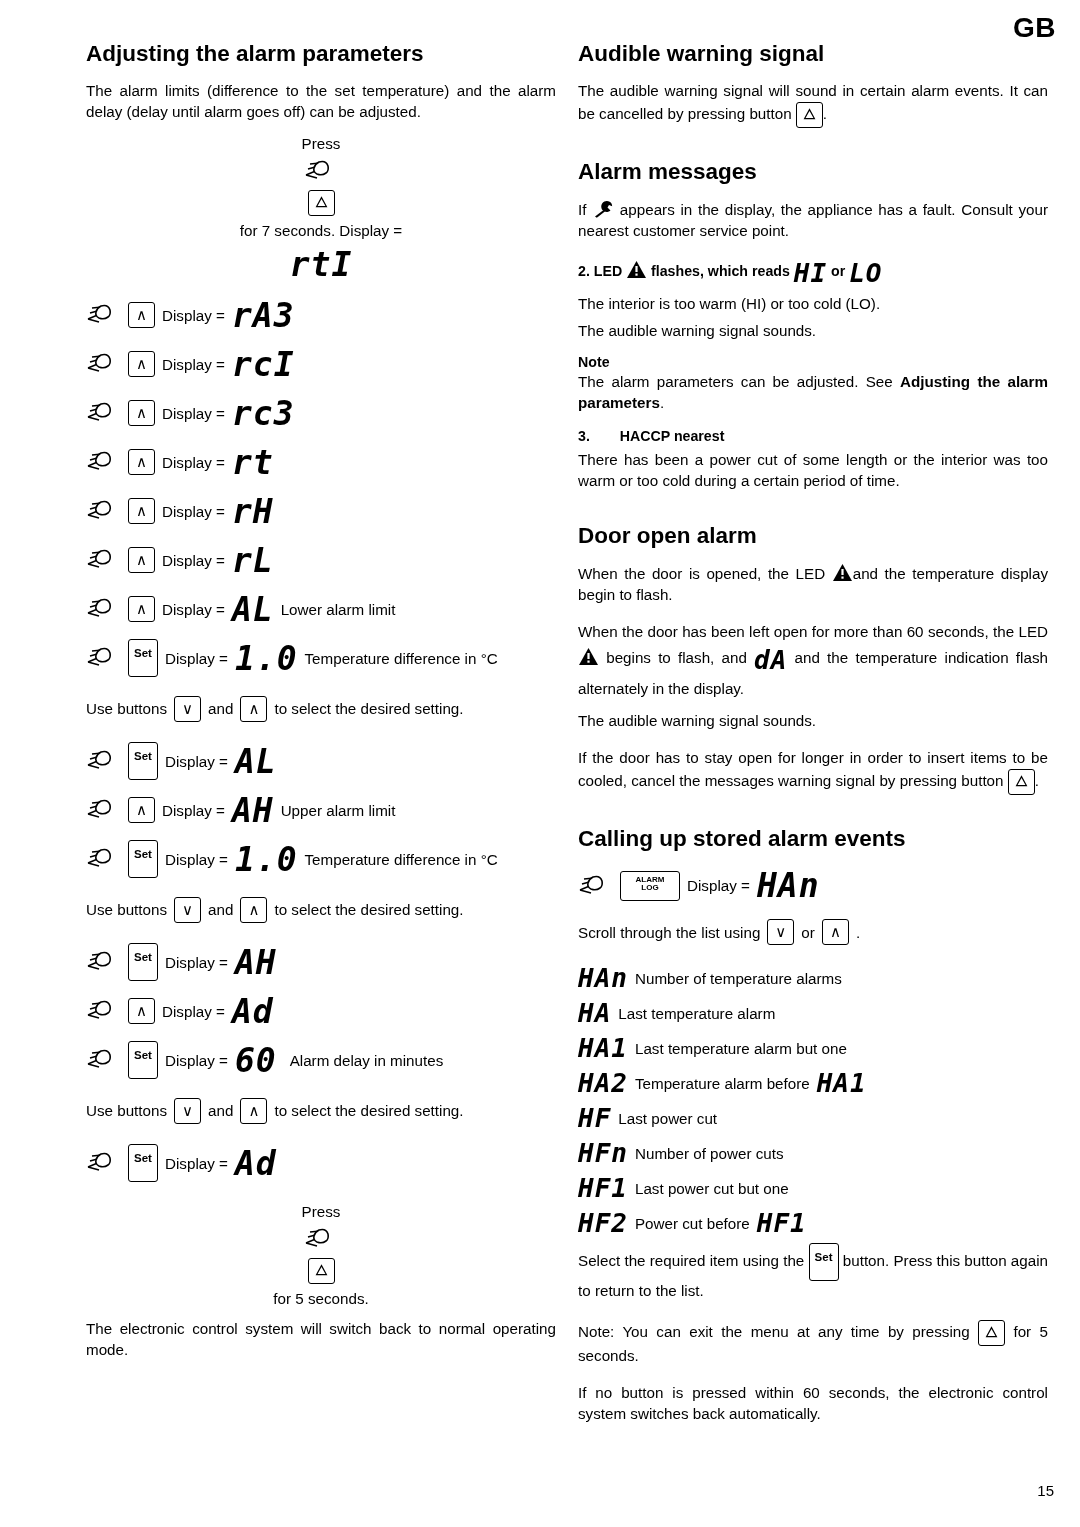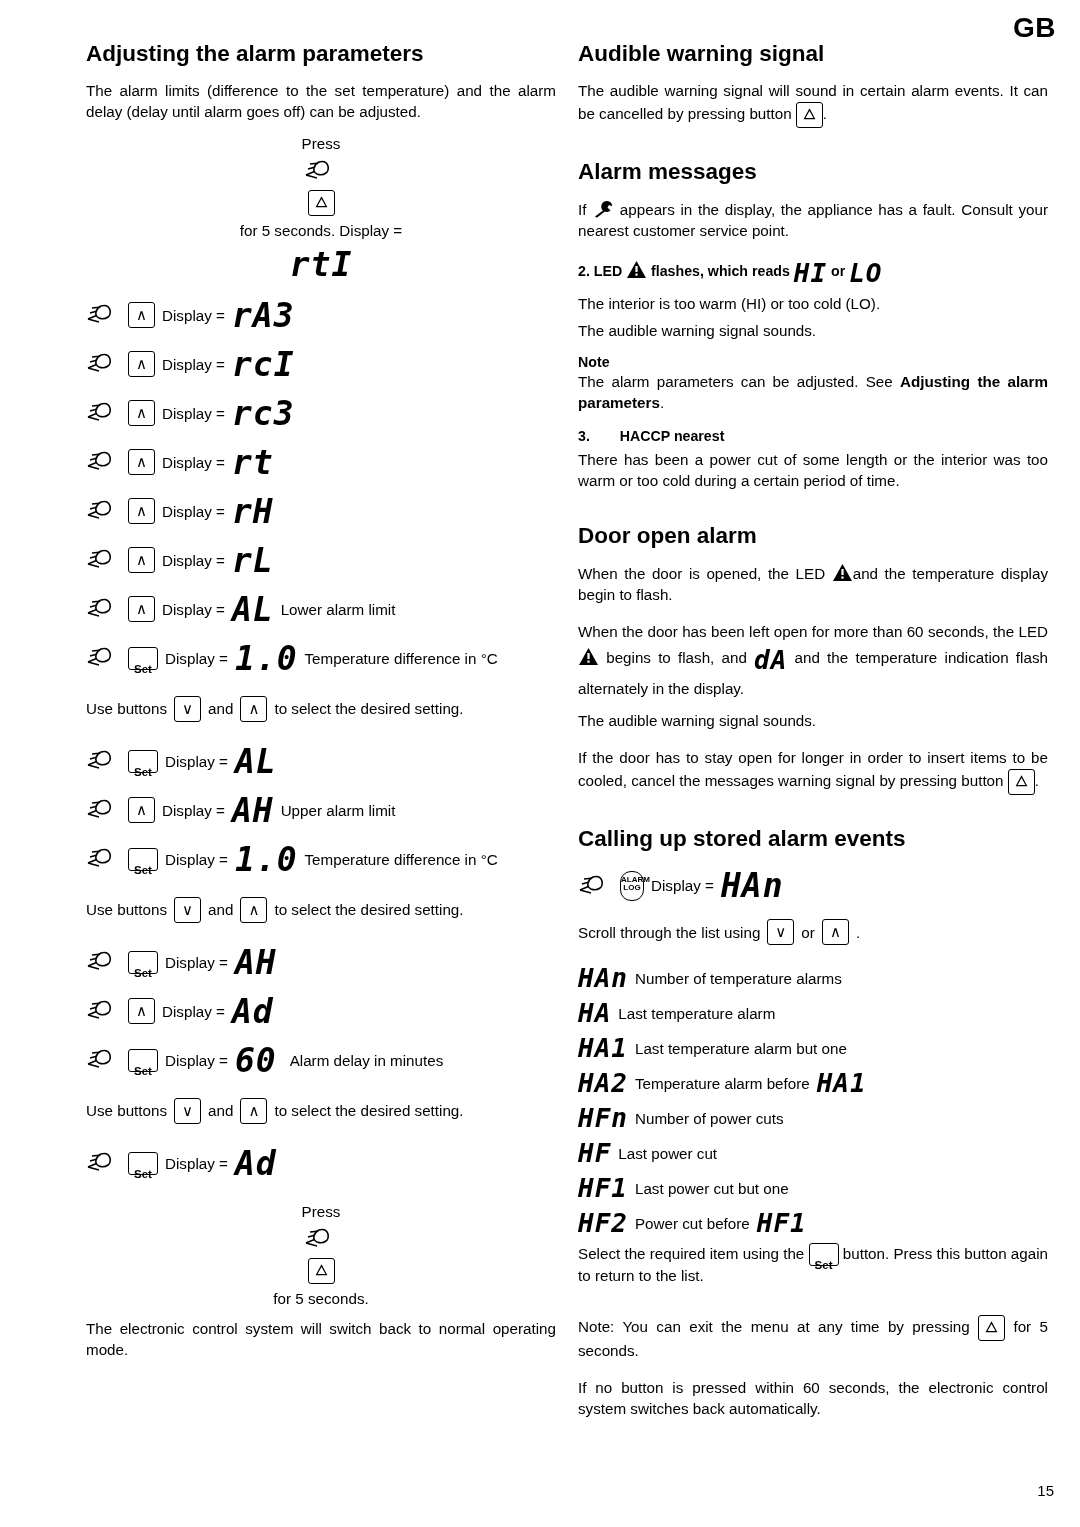--- a/index.html
+++ b/index.html
@@ -53,23 +53,23 @@
     border:1.6px solid #000;
     border-radius:3px;
     background:#fff;
     text-align:center;
     vertical-align:middle;
     line-height:1;
     box-sizing:border-box;
   }
   .btn-up{ width:27px; height:26px; font-size:15px; padding-top:5px; font-family:"DejaVu Sans",sans-serif;}
   .btn-dn{ width:27px; height:26px; font-size:15px; padding-top:5px; font-family:"DejaVu Sans",sans-serif;}
-  .btn-set{ width:30px; height:23px; font-size:11.5px; padding-top:16px; font-weight:bold;}
+  .btn-set{ width:30px; height:38px; font-size:11.5px; padding-top:8px; font-weight:bold;}
   .btn-bell{ width:27px; height:26px; font-size:14px; padding-top:5px; }
-  .btn-log{ width:24px; height:30px; font-size:8px; padding-top:4px; font-weight:bold; line-height:1.05;border-radius:11px;}
+  .btn-log{ width:60px; height:30px; font-size:8px; padding-top:4px; font-weight:bold; line-height:1.05;}
 
   
   .hand{
     display:inline-block;
     width:34px; height:26px;
     vertical-align:middle;
     margin-right:1px;
   }
 
   .row{
@@ -119,21 +119,21 @@
         <svg viewBox="0 0 34 26" width="34" height="26">
             <path d="M2 17 L14 12 M2 17 L13 20 M4 11 L15 8 M6 6 L16 5" stroke="#000" stroke-width="1.6" fill="none"></path>
             <path d="M15 4 q7 -2 9 4 q1 5 -2 7 q-4 3 -9 1 q-4 -2 -3 -6 q1 -4 5 -6z" fill="#fff" stroke="#000" stroke-width="1.6"></path>
           </svg>
       </span>
       <span class="btn btn-bell">
         <svg viewBox="0 0 16 16" width="15" height="13" style="vertical-align:top">
             <path d="M8 2 L14 13 L2 13 Z" fill="none" stroke="#000" stroke-width="1.5"></path>
           </svg>
       </span>
-      <span>for 5 seconds. Display =</span>
+      <span>for 7 seconds. Display =</span>
       <span class="seg seg-lg">rtI</span>
     </div>
 
     <div class="row">
       <span class="hand"><svg viewBox="0 0 34 26" width="34" height="26">
             <path d="M2 17 L14 12 M2 17 L13 20 M4 11 L15 8 M6 6 L16 5" stroke="#000" stroke-width="1.6" fill="none"></path>
             <path d="M15 4 q7 -2 9 4 q1 5 -2 7 q-4 3 -9 1 q-4 -2 -3 -6 q1 -4 5 -6z" fill="#fff" stroke="#000" stroke-width="1.6"></path>
           </svg></span>
       <span class="btn btn-up">∧</span>
       <span class="lbl">Display =</span>
@@ -436,48 +436,48 @@
         <span class="seg seg-md">HA1</span>
         <span class="txt">Last temperature alarm but one</span>
         <span class="seg seg-sm"></span>
       </div>
       <div class="ai">
         <span class="seg seg-md">HA2</span>
         <span class="txt">Temperature alarm before</span>
         <span class="seg seg-md">HA1</span>
       </div>
       <div class="ai">
+        <span class="seg seg-md">HF</span>
+        <span class="txt">Last power cut</span>
+        <span class="seg seg-sm"></span>
+      </div>
+      <div class="ai">
         <span class="seg seg-md">HFn</span>
         <span class="txt">Number of power cuts</span>
-        <span class="seg seg-sm"></span>
-      </div>
-      <div class="ai">
-        <span class="seg seg-md">HF</span>
-        <span class="txt">Last power cut</span>
         <span class="seg seg-sm"></span>
       </div>
       <div class="ai">
         <span class="seg seg-md">HF1</span>
         <span class="txt">Last power cut but one</span>
         <span class="seg seg-sm"></span>
       </div>
       <div class="ai">
         <span class="seg seg-md">HF2</span>
         <span class="txt">Power cut before</span>
         <span class="seg seg-md">HF1</span>
       </div>
     </div>
 
     <p style="">
       <span>Select the required item using the</span>
       <span class="btn btn-set inline-b">Set</span>
       <span>button. Press this button again to return to the list.</span>
     </p>
 
-    <p style="margin-top:28px">
+    <p style="margin-top:18px">
       <span>Note: You can exit the menu at any time by pressing</span>
       <span class="btn btn-bell inline-b"><svg viewBox="0 0 16 16" width="15" height="13" style="vertical-align:top">
             <path d="M8 2 L14 13 L2 13 Z" fill="none" stroke="#000" stroke-width="1.5"></path>
           </svg></span>
       <span>for 5 seconds.</span>
     </p>
 
     <p style="margin-top:16px">If no button is pressed within 60 seconds, the electronic control system switches back automatically.</p>
   </div>
 

